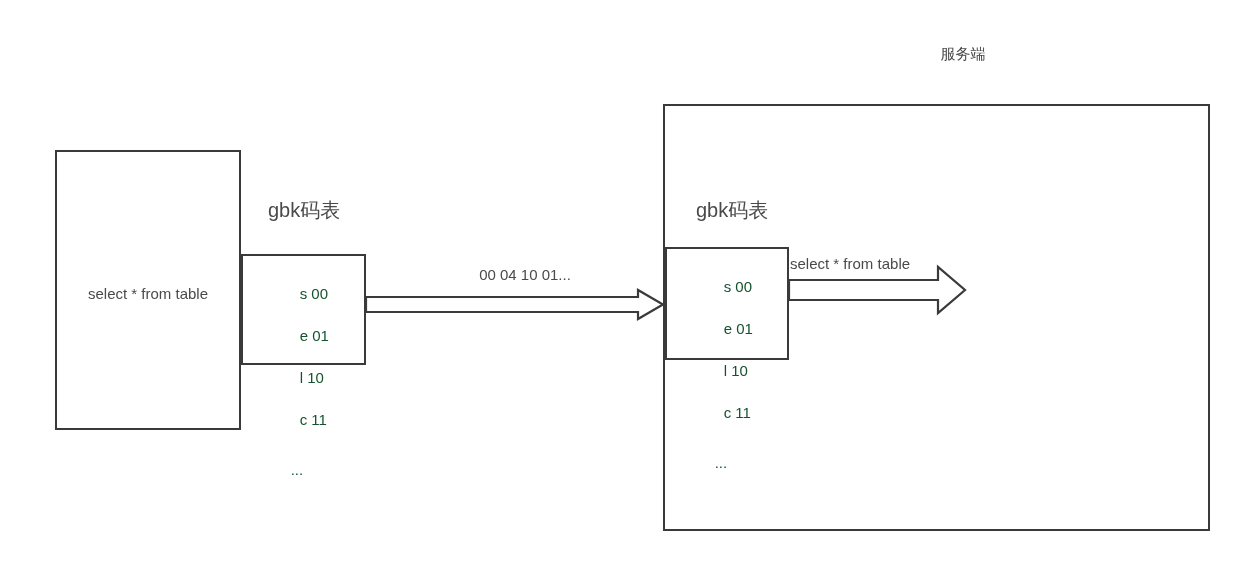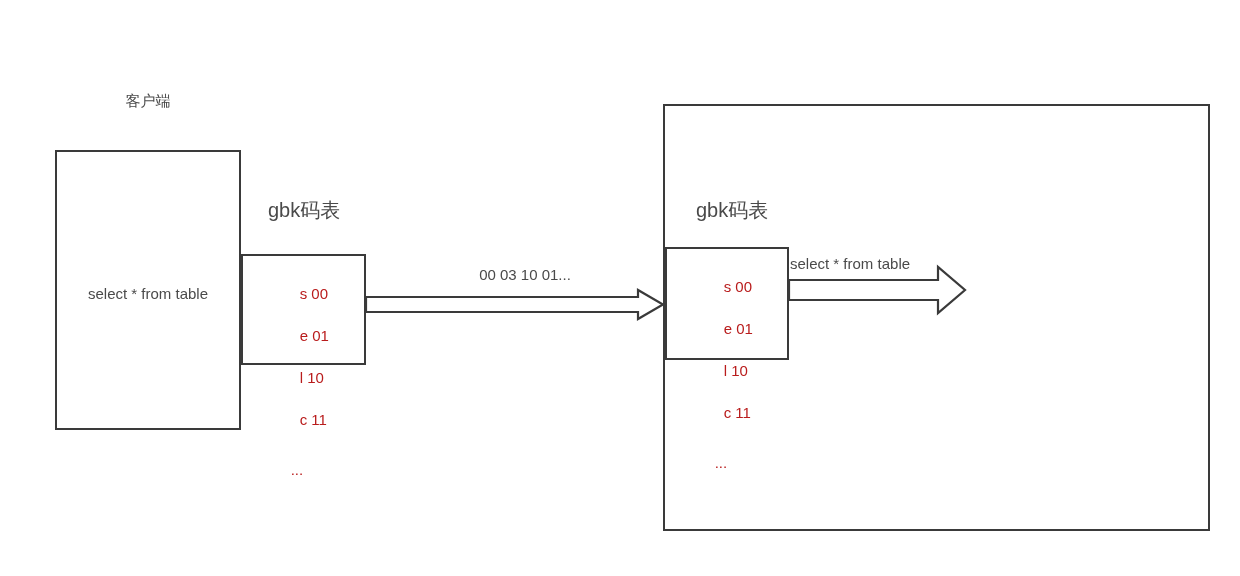--- a/index.html
+++ b/index.html
@@ -38,21 +38,21 @@
   .centered-text {
     position: absolute;
     white-space: nowrap;
     text-align: center;
     color: #4a4a4a;
     font-size: 15px;
   }
   .code-list {
     position: absolute;
     text-align: left;
-    color: #b91c1c;
+    color: #14532d;
     font-size: 15px;
     line-height: 21px;
     white-space: pre;
   }
   .code-list .ellipsis {
     display: block;
     text-align: center;
     padding-top: 8px;
     padding-right: 18px;
   }
@@ -86,40 +86,40 @@
   #server-gbk-list { left: 707px; top: 255px; }
 
   
   #server-sql-label { left: 790px; top: 255px; }
 </style>
 </head>
 <body>
 
 <div id="canvas">
 
-  <div class="centered-text label-cn" id="client-title">客户端</div>
 
+  <div class="centered-text label-cn" id="server-title">服务端</div>
 
   <div class="box" id="client-box"></div>
 
   <div class="centered-text" id="client-box-text">select * from table</div>
 
   <div class="label label-cn" id="client-gbk-label">gbk码表</div>
 
   <div class="box" id="client-gbk-box"></div>
 
   <div class="code-list" id="client-gbk-list">
     <span>s 00</span><br>
     <span>e 01</span><br>
     <span>l 10</span><br>
     <span>c 11</span>
     <span class="ellipsis">...</span>
   </div>
 
-  <div class="centered-text" id="transfer-label">00 03 10 01...</div>
+  <div class="centered-text" id="transfer-label">00 04 10 01...</div>
 
   <svg class="arrow-svg" id="network-arrow" style="left:366px; top:288px;" width="300" height="40" viewBox="0 0 300 40">
     <polygon points="0,9 272,9 272,2 297,16.5 272,31 272,24 0,24" fill="#ffffff" stroke="#3a3a3a" stroke-width="2.2" stroke-linejoin="miter"></polygon>
   </svg>
 
   <div class="box" id="server-box"></div>
 
   <div class="label label-cn" id="server-gbk-label">gbk码表</div>
 
   <div class="box" id="server-gbk-box"></div>

